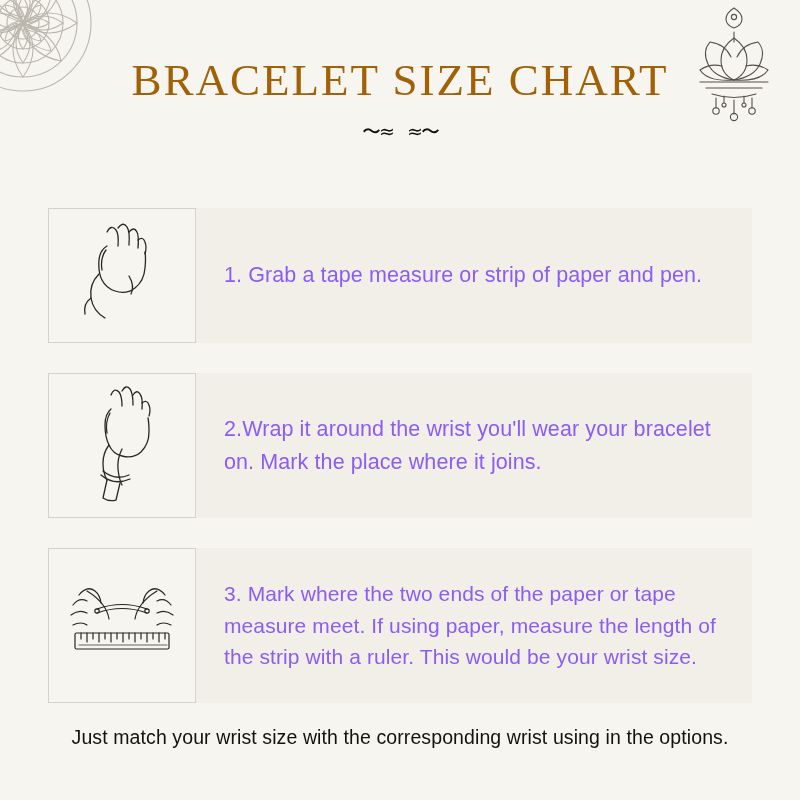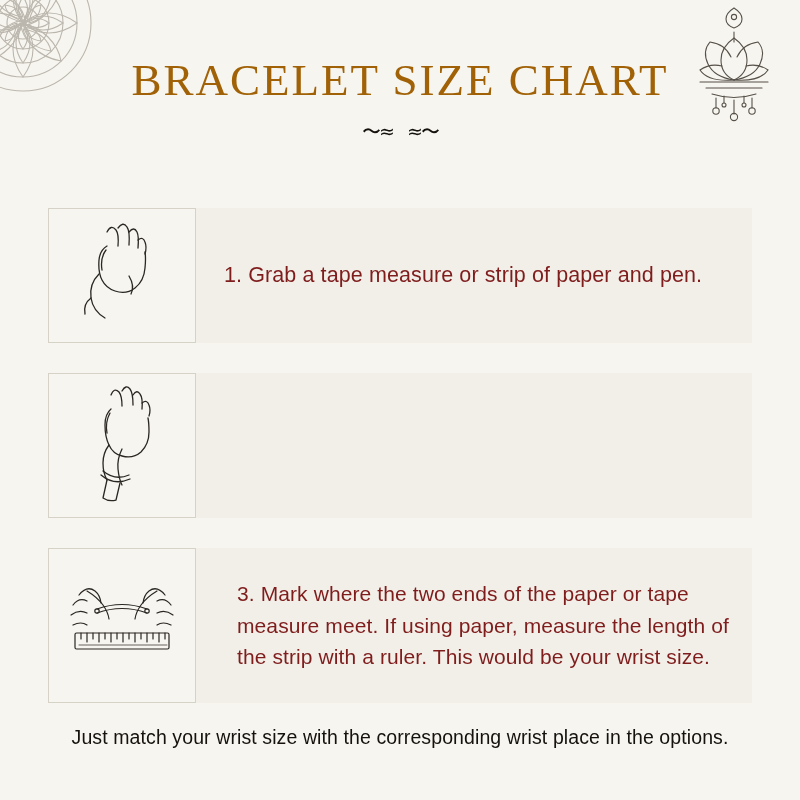--- a/index.html
+++ b/index.html
@@ -88,41 +88,41 @@
     width: 704px;
   }
   .step {
     display: flex;
     align-items: stretch;
     background: #f2efe8;
     margin-bottom: 30px;
   }
   .step.s1 { height: 135px; }
   .step.s2 { height: 145px; }
-  .step.s3 { height: 155px; gap: 13px; }
+  .step.s3 { height: 155px; }
 
   .thumb {
     width: 148px;
     flex: 0 0 148px;
     background: #f7f5ef;
     border: 1px solid #d6d2c8;
     display: flex;
     align-items: center;
     justify-content: center;
   }
   .thumb svg { display: block; }
 
   .step-text {
     flex: 1 1 auto;
     display: flex;
     align-items: center;
     padding: 0 18px 0 28px;
     font-size: 21.5px;
     line-height: 1.52;
-    color: #7f1d1d;
+    color: #8b5cf6;
     letter-spacing: 0.1px;
   }
   .step.s3 .step-text { font-size: 21px; line-height: 1.5; }
 
   
   .footer {
     position: absolute;
     top: 726px;
     left: 0;
     width: 100%;
@@ -240,20 +240,21 @@
           <path d="M44 26 q-6 5 -6 16 q0 12 4 20 q4 9 13 11 q11 3 19 -4 q8 -8 8 -20 q0 -9 -1 -14"></path>
           <path d="M43 30 q-5 9 -3 20"></path>
           <path d="M42 62 q-6 8 -6 18 q0 10 4 17"></path>
           <path d="M55 66 q-5 10 -4 20 q1 10 4 16"></path>
           <path d="M36 88 q12 10 26 4"></path>
           <path d="M34 92 q13 11 29 4"></path>
           <path d="M40 97 l-4 18 q6 4 13 2 l4 -17"></path>
         </g>
       </svg>
     </div>
+    <div class="step-text">2.Wrap it around the wrist you'll wear your bracelet on. Mark the place where it joins.</div>
   </div>
 
   <div class="step s3">
     <div class="thumb">
       <svg width="130" height="110" viewBox="0 0 130 110">
         <g fill="none" stroke="#2a2722" stroke-width="1.2" stroke-linecap="round" stroke-linejoin="round">
 
           <path d="M22 24 q8 -10 16 -4 q5 4 6 12"></path>
           <path d="M16 34 q6 -8 14 -4"></path>
           <path d="M14 44 q8 -6 16 -2"></path>
@@ -275,13 +276,13 @@
           <path d="M24 62 v6 M30 62 v9 M36 62 v6 M42 62 v9 M48 62 v6 M54 62 v9 M60 62 v6 M66 62 v9 M72 62 v6 M78 62 v9 M84 62 v6 M90 62 v9 M96 62 v6 M102 62 v9 M108 62 v6"></path>
           <path d="M22 74 h88" stroke-width="0.7"></path>
         </g>
       </svg>
     </div>
     <div class="step-text">3. Mark where the two ends of the paper or tape measure meet. If using paper, measure the length of the strip with a ruler. This would be your wrist size.</div>
   </div>
 
 </div>
 
-<div class="footer">Just match your wrist size with the corresponding wrist place in the options.</div>
+<div class="footer">Just match your wrist size with the corresponding wrist using in the options.</div>
 
 </body></html>

